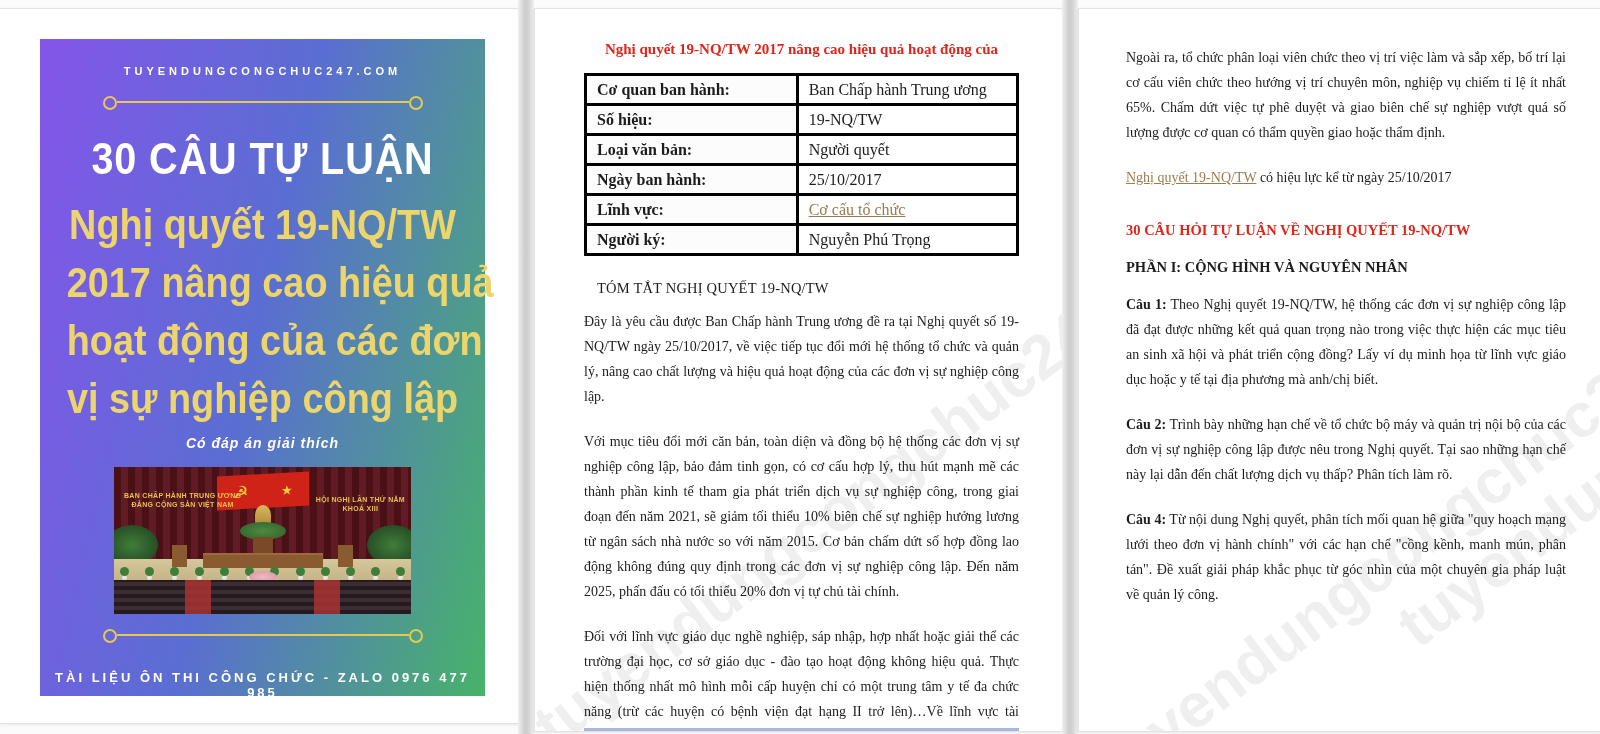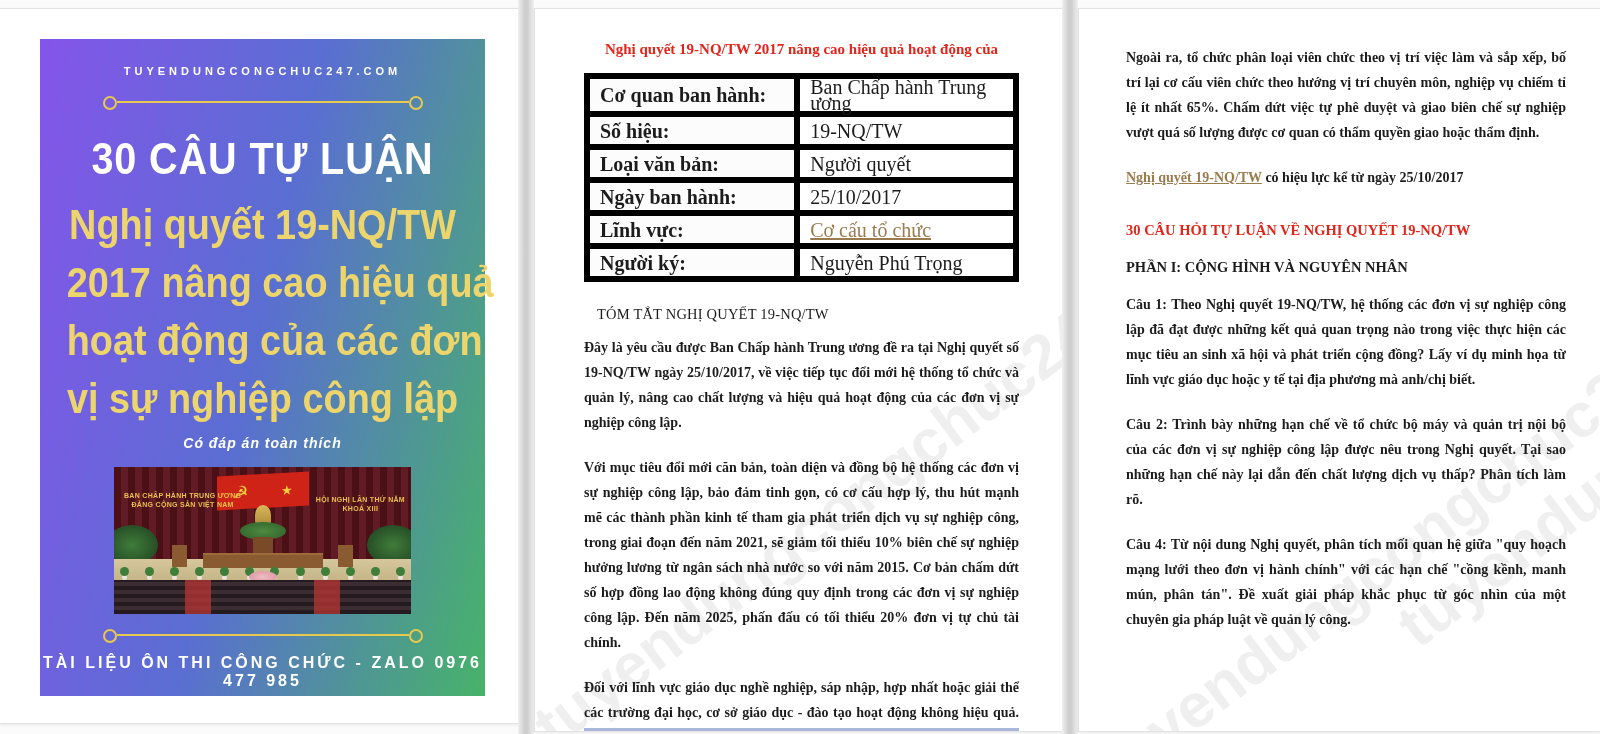--- a/index.html
+++ b/index.html
@@ -47,32 +47,32 @@
         background:radial-gradient(ellipse at center,#3f7d3a,#274f26 70%,transparent 72%);}
   .palm.l{left:-8px;} .palm.r{right:-8px;}
   .pots{position:absolute;left:6px;right:6px;top:100px;display:flex;justify-content:space-between;}
   .pots b{width:9px;height:9px;border-radius:50%;background:#3f7d3a;box-shadow:0 6px 0 -2px #e8e4da;}
   .basket{position:absolute;left:50%;top:104px;width:28px;height:12px;margin-left:-14px;
           background:radial-gradient(ellipse,#eebcc4,#d98f9c);border-radius:50%;}
   .audience{position:absolute;left:0;right:0;bottom:0;height:34px;
             background:repeating-linear-gradient(0deg,#241a20 0 4px,#3c2d33 4px 8px);}
   .carpet{position:absolute;bottom:0;width:26px;height:34px;background:#a83434;opacity:.85;}
   .carpet.a{left:24%;} .carpet.b{right:24%;}
-  .cover-foot{margin-top:18px;font-size:16px;font-weight:bold;letter-spacing:3px;}
+  .cover-foot{margin-top:34px;font-size:13px;font-weight:bold;letter-spacing:3px;}
 
   
   #page2{left:534px;width:528px;height:722px;}
   #page3{left:1078px;width:522px;height:722px;border-right:none;}
   .doc{position:relative;height:100%;font-size:14px;color:#1c1c1c;line-height:25px;text-align:justify;}
   #page2 .doc{padding:24px 44px 0 49px;}
   #page3 .doc{padding:36px 35px 0 47px;}
-  .doc p{margin:0 0 20px 0;font-weight:bold;}
+  .doc p{margin:0 0 20px 0;}
   .doc-title{color:#e0251b;font-weight:bold;font-size:15px;text-align:center;line-height:32px;margin-bottom:8px;}
   table.meta{width:100%;border-collapse:collapse;margin-bottom:20px;}
-  table.meta td{border:6px solid #000000;height:27px;padding:0 10px;font-size:20px;line-height:16px;text-align:left;font-family:Liberation Serif, serif;}
+  table.meta td{border:3px solid #000000;height:27px;padding:0 10px;font-size:16px;line-height:16px;text-align:left;font-family:Liberation Serif, serif;}
   table.meta td.lbl{width:49%;font-weight:bold;background:#fcfcfc;}
   a.doclink{color:#9a7b4e;text-decoration:underline;cursor:pointer;}
   .summary-head{margin:0 0 8px 13px;font-size:14.5px;letter-spacing:.2px;text-align:left;}
   .sec-red{color:#e0251b;font-weight:bold;font-size:14.5px;margin:28px 0 12px 0;text-align:left;}
   .part-head{font-weight:bold;font-size:14.5px;margin:0 0 12px 0;text-align:left;}
   .q{margin:0 0 10px 0;}
   .footbar{position:absolute;left:49px;right:44px;bottom:10px;height:17px;background:#a9b7db;
            font-family:"Liberation Sans","DejaVu Sans",sans-serif;font-size:8px;font-weight:bold;
            color:#fff;letter-spacing:.5px;display:flex;align-items:center;}
   .footbar .fsite{margin-left:8px;}
@@ -97,21 +97,21 @@
           <i class="l"></i>
           <i class="r"></i>
         </div>
       <div class="cover-h1">30 CÂU TỰ LUẬN</div>
       <div class="cover-title">
         <div>Nghị quyết 19-NQ/TW</div>
         <div>2017 nâng cao hiệu quả</div>
         <div>hoạt động của các đơn</div>
         <div>vị sự nghiệp công lập</div>
       </div>
-      <div class="cover-sub">Có đáp án  toàn thích</div>
+      <div class="cover-sub">Có đáp án  giải thích</div>
 
       <div class="photo">
         <div class="palm l"></div>
         <div class="palm r"></div>
         <div class="flag">
           <span style="font-size:17px;">☭</span>
           <span style="font-size:13px;">★</span>
         </div>
         <div class="cap left">
           <div>BAN CHẤP HÀNH TRUNG ƯƠNG</div>

